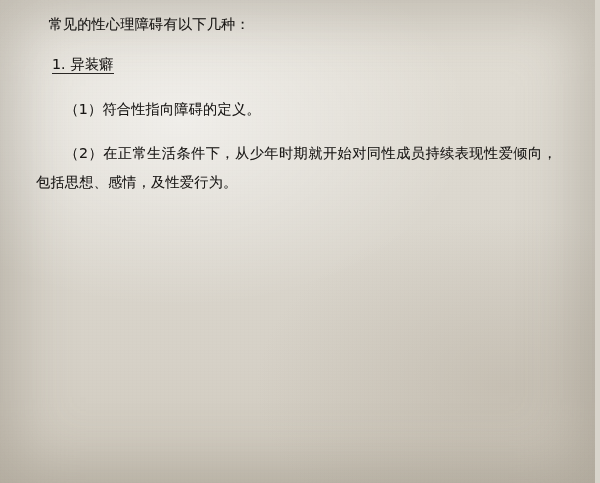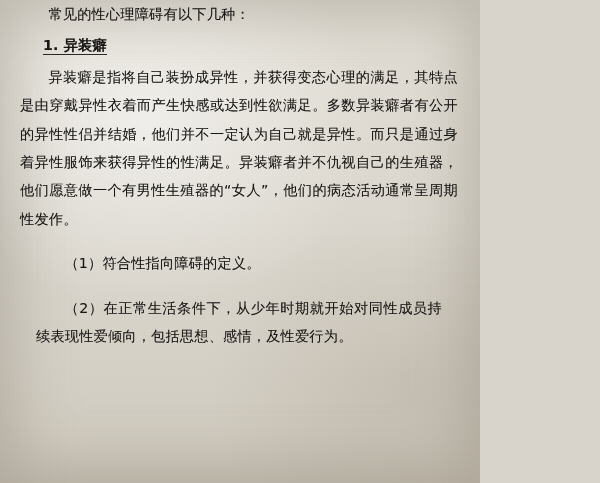--- a/index.html
+++ b/index.html
@@ -9,28 +9,28 @@
   body {
     width: 600px;
     height: 483px;
     overflow: hidden;
     background: #d8d4cb;
     font-family: "DejaVu Sans", "Liberation Sans", sans-serif;
   }
   
   #page {
     position: relative;
-    width: 480px;
+    width: 595px;
     height: 483px;
     background:
       radial-gradient(ellipse 70% 55% at 30% 25%, rgba(255,255,255,0.55) 0%, rgba(255,255,255,0.0) 70%),
       radial-gradient(ellipse 60% 50% at 85% 80%, rgba(180,172,158,0.45) 0%, rgba(180,172,158,0.0) 70%),
       linear-gradient(180deg, #e3dfd6 0%, #dcd8cf 40%, #d6d1c7 75%, #cfc9bd 100%);
     box-sizing: border-box;
-    padding: 0 22px 8px 20px;
+    padding: 10px 22px 8px 20px;
     color: #1d1b19;
   }
   
   #grain {
     position: absolute;
     inset: 0;
     pointer-events: none;
     opacity: 0.30;
     background-image:
       repeating-linear-gradient(0deg, rgba(0,0,0,0.035) 0px, rgba(0,0,0,0.0) 1px, rgba(0,0,0,0.0) 3px),
@@ -49,22 +49,22 @@
     line-height: 28.4px;
     letter-spacing: 0.2px;
     text-align: justify;
     color: #181614;
   }
   .para {
     margin: 0;
     text-indent: 2em;
   }
   .heading {
-    margin: 3px;
-    font-weight: bold;
+    margin: 12px;
+    font-weight: normal;
     text-indent: 1.4em;
   }
   .heading .htxt {
     border-bottom: 1px solid #2a2724;
     padding-bottom: 1px;
   }
   .body-block {
     margin: 0;
   }
   .listline {
@@ -81,21 +81,20 @@
 
 <div id="page">
   <div class="doc">
 
     <p class="para">常见的性心理障碍有以下几种：</p>
 
     <p class="heading">
       <span class="htxt"><span>1.</span>&nbsp;<span>异装癖</span></span>
     </p>
 
-    <p class="para body-block">异装癖是指将自己装扮成异性，并获得变态心理的满足，其特点是由穿戴异性衣着而产生快感或达到性欲满足。多数异装癖者有公开的异性性侣并结婚，他们并不一定认为自己就是异性。而只是通过身着异性服饰来获得异性的性满足。异装癖者并不仇视自己的生殖器，他们愿意做一个有男性生殖器的“女人”，他们的病态活动通常呈周期性发作。</p>
 
 
 
     <p class="listline">（1）符合性指向障碍的定义。</p>
 
     <p class="listline">（2）在正常生活条件下，从少年时期就开始对同性成员持续表现性爱倾向，包括思想、感情，及性爱行为。</p>
 
   </div>
   <div id="grain"></div>
   <div id="vignette"></div>

